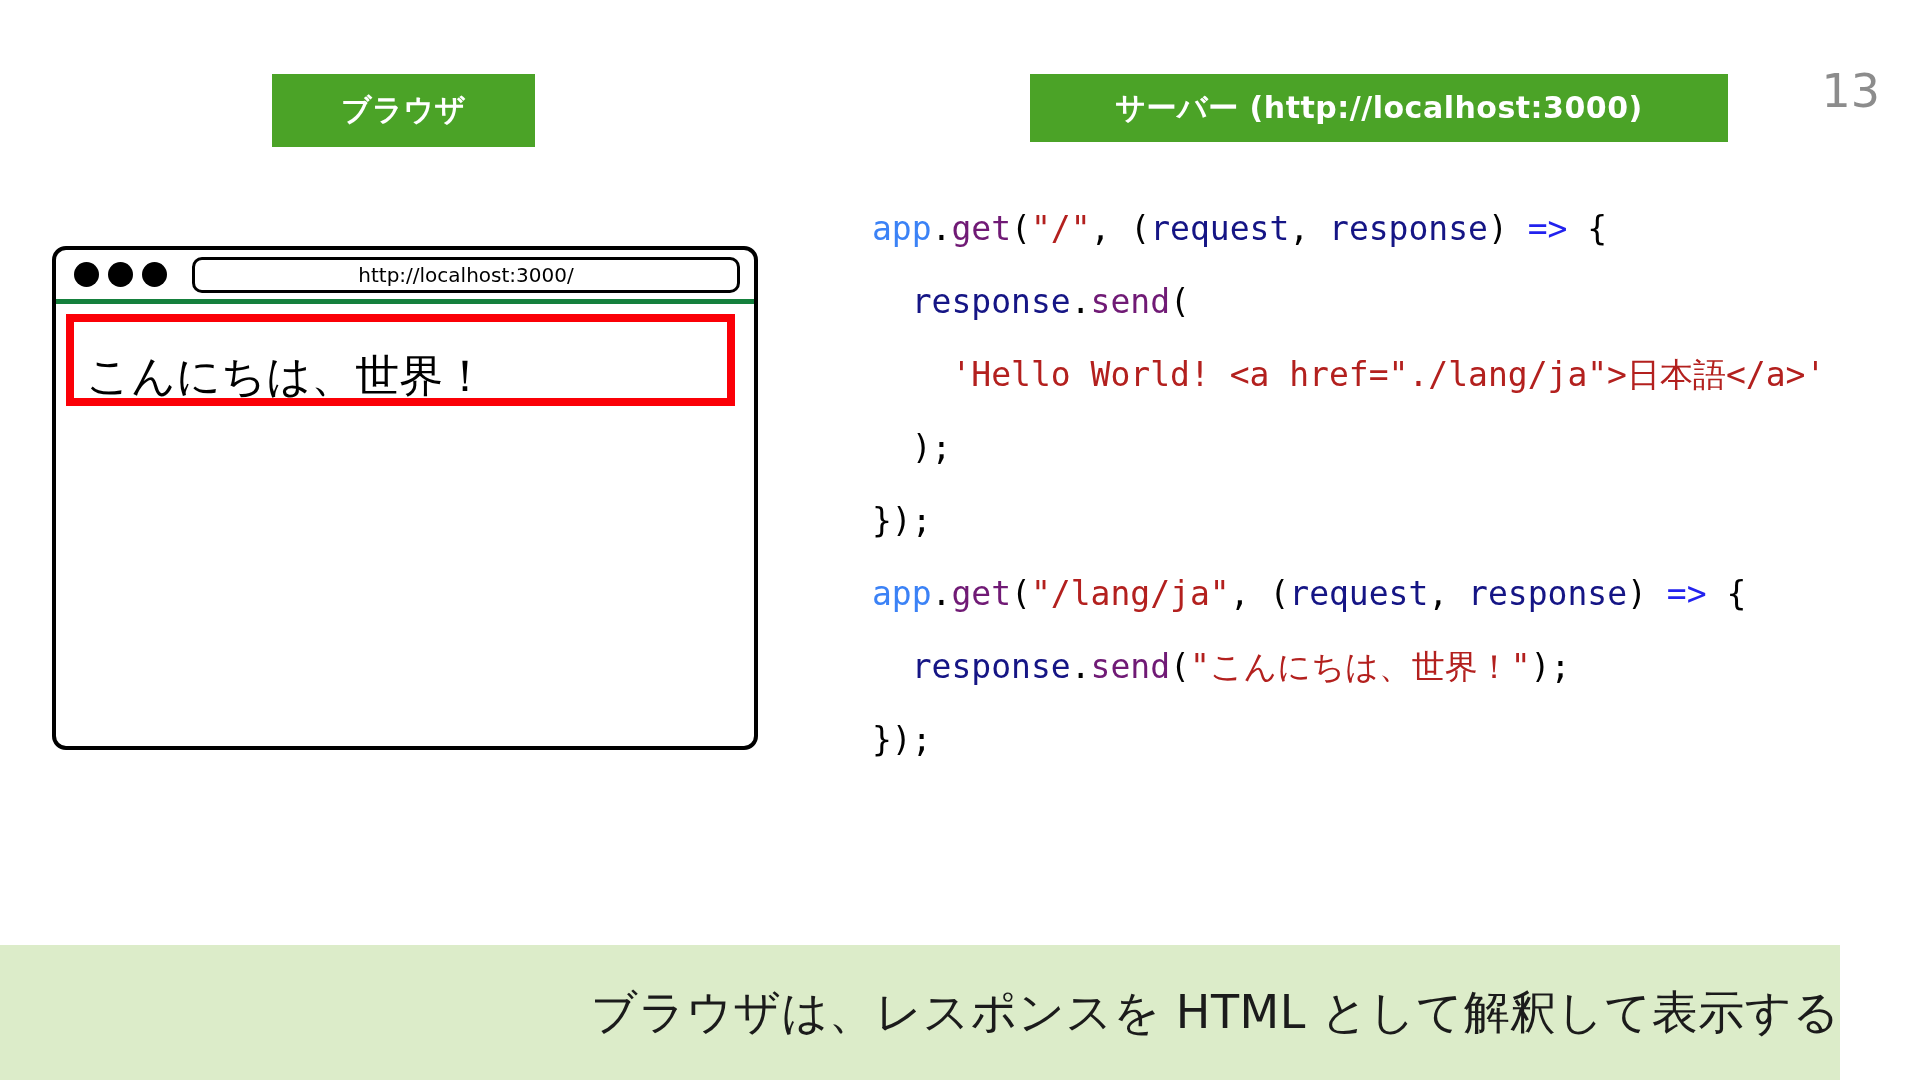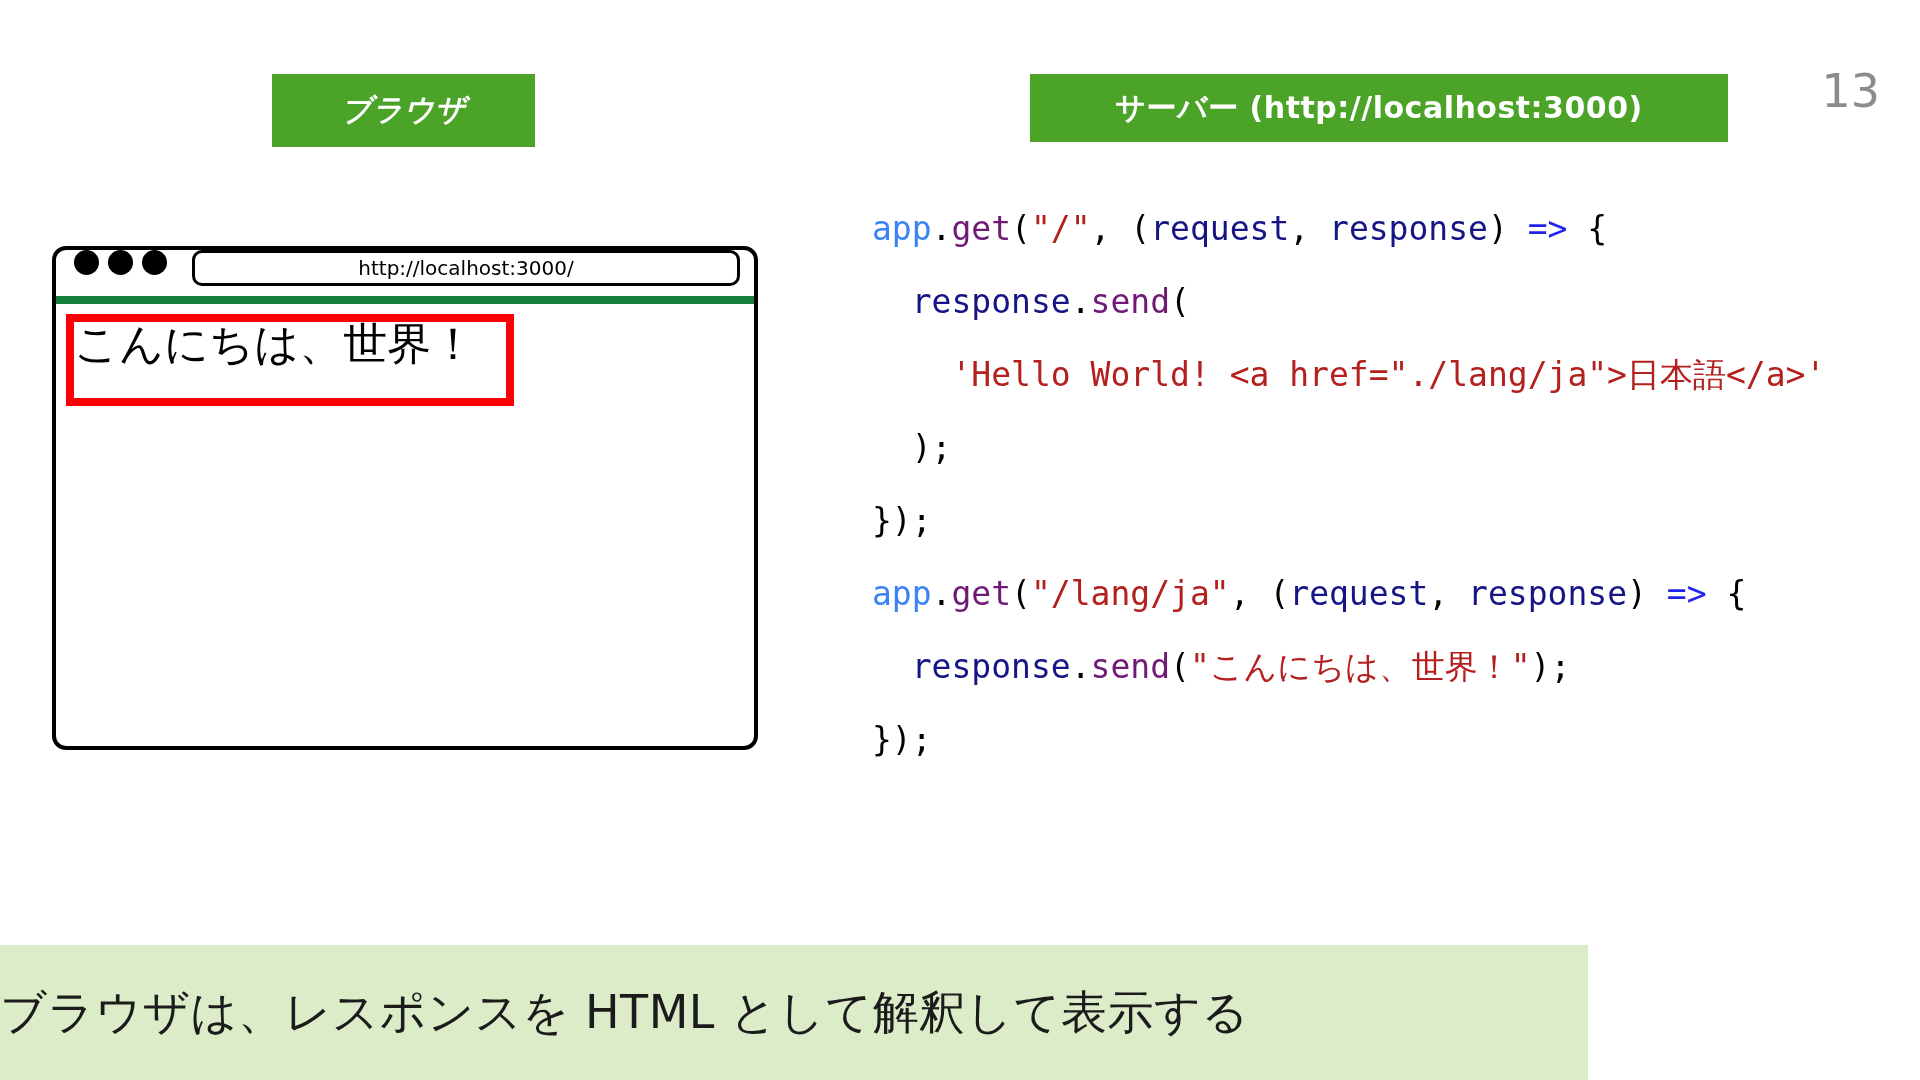--- a/index.html
+++ b/index.html
@@ -26,21 +26,20 @@
     justify-content: center;
     letter-spacing: 0.5px;
     white-space: nowrap;
   }
   #badge-browser {
     left: 272px;
     top: 74px;
     width: 263px;
     height: 73px;
     font-size: 30px;
-    font-style: italic;
   }
   #badge-server {
     left: 1030px;
     top: 74px;
     width: 698px;
     height: 68px;
     font-size: 30px;
   }
 
   
@@ -63,23 +62,23 @@
     width: 706px;
     height: 504px;
     border: 4px solid #000000;
     border-radius: 14px;
     background: #ffffff;
     box-sizing: border-box;
   }
   #browser-titlebar {
     position: relative;
     height: 54px;
-    border-bottom: 8px solid #15803d;
-    display: flex;
-    align-items: flex-start;
+    border-bottom: 5px solid #15803d;
+    display: flex;
+    align-items: center;
     padding: 0 14px;
     box-sizing: border-box;
   }
   .dot {
     width: 25px;
     height: 25px;
     border-radius: 50%;
     background: #000000;
     margin-right: 9px;
     flex: 0 0 auto;
@@ -104,25 +103,26 @@
     white-space: nowrap;
   }
   #browser-viewport {
     position: relative;
     height: calc(100% - 54px);
     padding: 10px 0 0 10px;
     box-sizing: border-box;
   }
   #highlight-box {
     border: 8px solid #fb0007;
-    width: 448px;
+    width: 669px;
     height: 92px;
     box-sizing: border-box;
     display: flex;
-    align-items: flex-start;
+    align-items: flex-end;
+    padding-left: 12px;
   }
   #page-body-text {
     font-size: 44px;
     color: #000000;
     line-height: 1;
     white-space: nowrap;
   }
 
   
   #code-block {
@@ -142,26 +142,26 @@
   .tok-str   { color: #b3201e; }
   .tok-param { color: #151585; margin-top: 20px; }
   .tok-arrow { color: #2222ee; }
   .tok-punc  { color: #000000; }
 
   
   #footer-band {
     position: absolute;
     left: 0;
     bottom: 0;
-    width: 1588px;
+    width: 1840px;
     height: 135px;
     background: #dcecc9;
     display: flex;
     align-items: center;
-    justify-content: flex-start;
+    justify-content: flex-end;
   }
   #footer-text {
     font-size: 46px;
     color: #1b1b1b;
     white-space: nowrap;
     letter-spacing: 0.5px;
   }
 </style>
 </head>
 <body>

